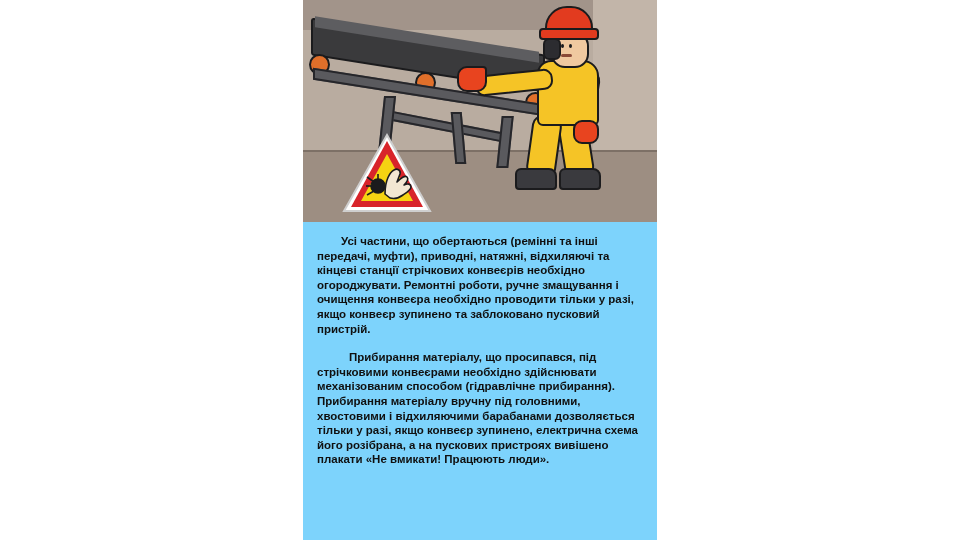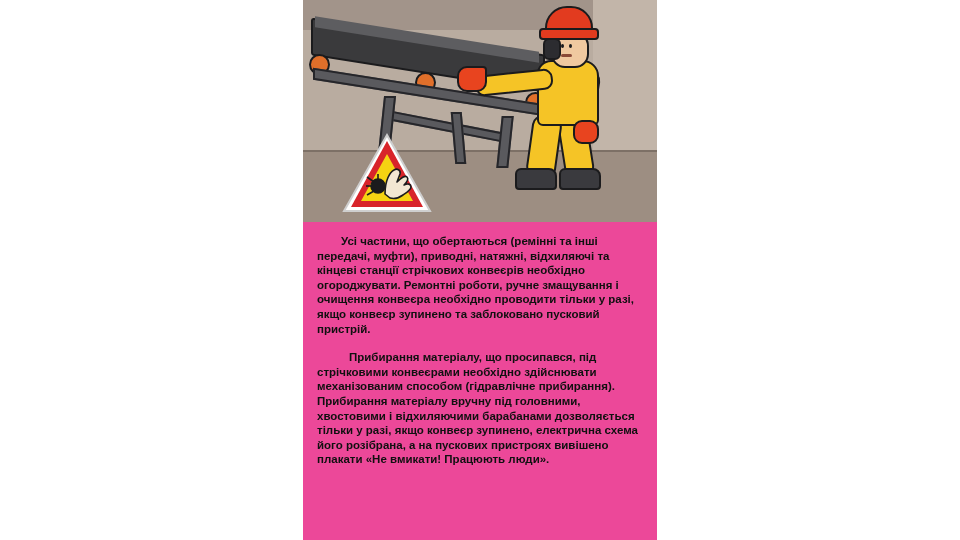--- a/index.html
+++ b/index.html
@@ -18,21 +18,21 @@
     width: 960px;
     height: 540px;
     background: #ffffff;
   }
   .content-column {
     position: absolute;
     left: 303px;
     top: 0;
     width: 354px;
     height: 540px;
-    background: #ec4899;
+    background: #7dd3fc;
   }
   .illustration {
     position: absolute;
     left: 0;
     top: 0;
     width: 354px;
     height: 222px;
     background: #a89a8e;
     overflow: hidden;
   }

